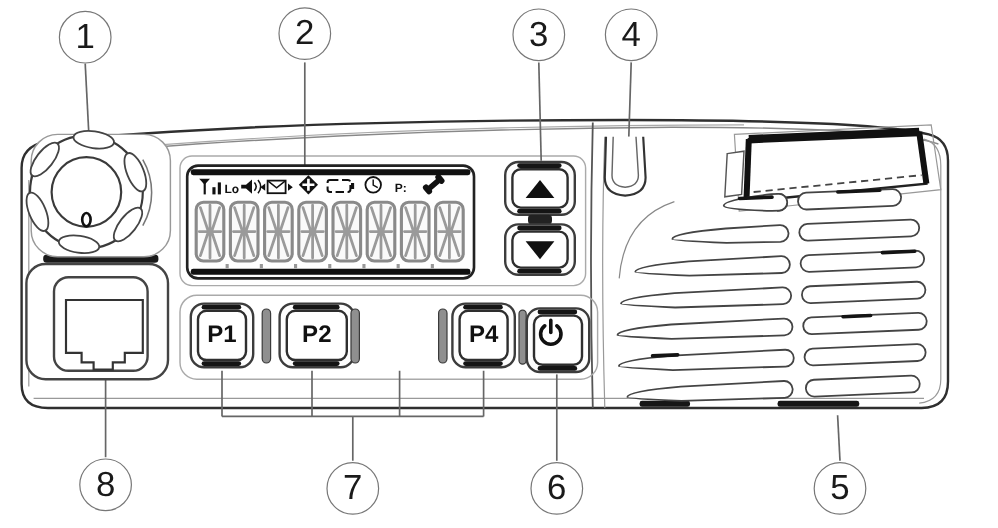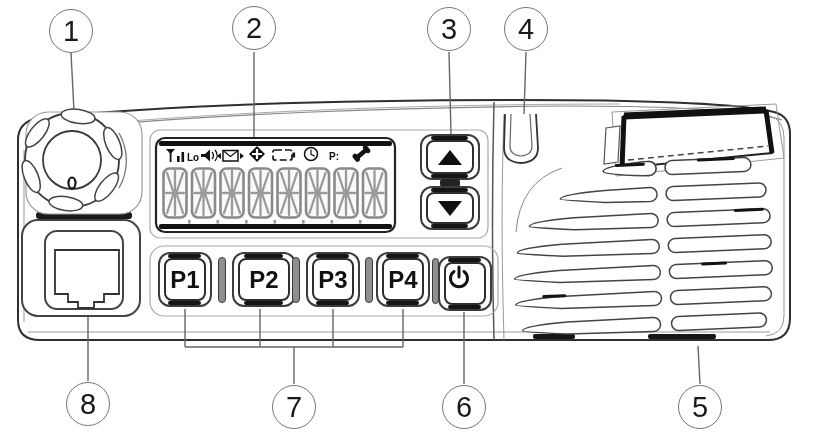--- a/index.html
+++ b/index.html
@@ -10,21 +10,21 @@
            background:#fff;display:flex;align-items:center;justify-content:center;
            font-size:29px;color:#1a1a1a;box-sizing:border-box;z-index:3;}
   .btn-bezel{position:absolute;border:2px solid #3c3c3c;border-radius:12px;background:#fdfdfd;
              box-sizing:border-box;z-index:2;}
   .btn-bezel::before,.btn-bezel::after{content:"";position:absolute;left:16%;width:66%;height:4px;
              background:#151515;border-radius:3px;}
   .btn-bezel::before{top:0px}
   .btn-bezel::after{bottom:0px}
   .btn-inner{position:absolute;inset:4px;border:2px solid #2e2e2e;border-radius:8px;background:#fff;
              display:flex;align-items:center;justify-content:center;
-             font-weight:bold;font-size:24px;color:#111;box-sizing:border-box;}
+             font-weight:bold;font-size:20px;color:#111;box-sizing:border-box;}
   .tri-up{width:0;height:0;border-left:12px solid transparent;border-right:12px solid transparent;
           border-bottom:15px solid #101010;}
   .tri-down{width:0;height:0;border-left:12px solid transparent;border-right:12px solid transparent;
           border-top:15px solid #101010;}
   .sep{position:absolute;width:8px;height:46px;border:1.5px solid #3a3a3a;border-radius:5px;
        background:#8f8f8f;box-sizing:border-box;z-index:2;}
   .connector{position:absolute;background:#222;border-radius:3px;z-index:2;}
 </style>
 </head>
 <body>
@@ -207,23 +207,20 @@
   </div>
 
   <div class="btn-bezel" style="left:158px;top:252px;width:54px;height:55px;">
     <div class="btn-inner">P1</div>
   </div>
   <div class="sep" style="left:218px;top:257px;"></div>
   <div class="btn-bezel" style="left:232px;top:252px;width:64px;height:55px;text-align:right;">
     <div class="btn-inner">P2</div>
   </div>
   <div class="sep" style="left:292px;top:257px;"></div>
-  <div class="btn-bezel" style="left:306px;top:252px;width:54px;height:55px;">
-    <div class="btn-inner">P3</div>
-  </div>
   <div class="sep" style="left:365px;top:257px;"></div>
   <div class="btn-bezel" style="left:376px;top:252px;width:54px;height:55px;padding-left:19px;">
     <div class="btn-inner">P4</div>
   </div>
   <div class="sep" style="left:432px;top:258px;width:7px;"></div>
 
   <div class="btn-bezel" style="left:438px;top:256px;width:54px;height:55px;">
     <div class="btn-inner">
       <svg width="26" height="26" viewBox="0 0 26 26">
         <path d="M8 7.5 A 8.5 8.5 0 1 0 18 7.5" fill="none" stroke="#111" stroke-width="3" stroke-linecap="round"></path>

